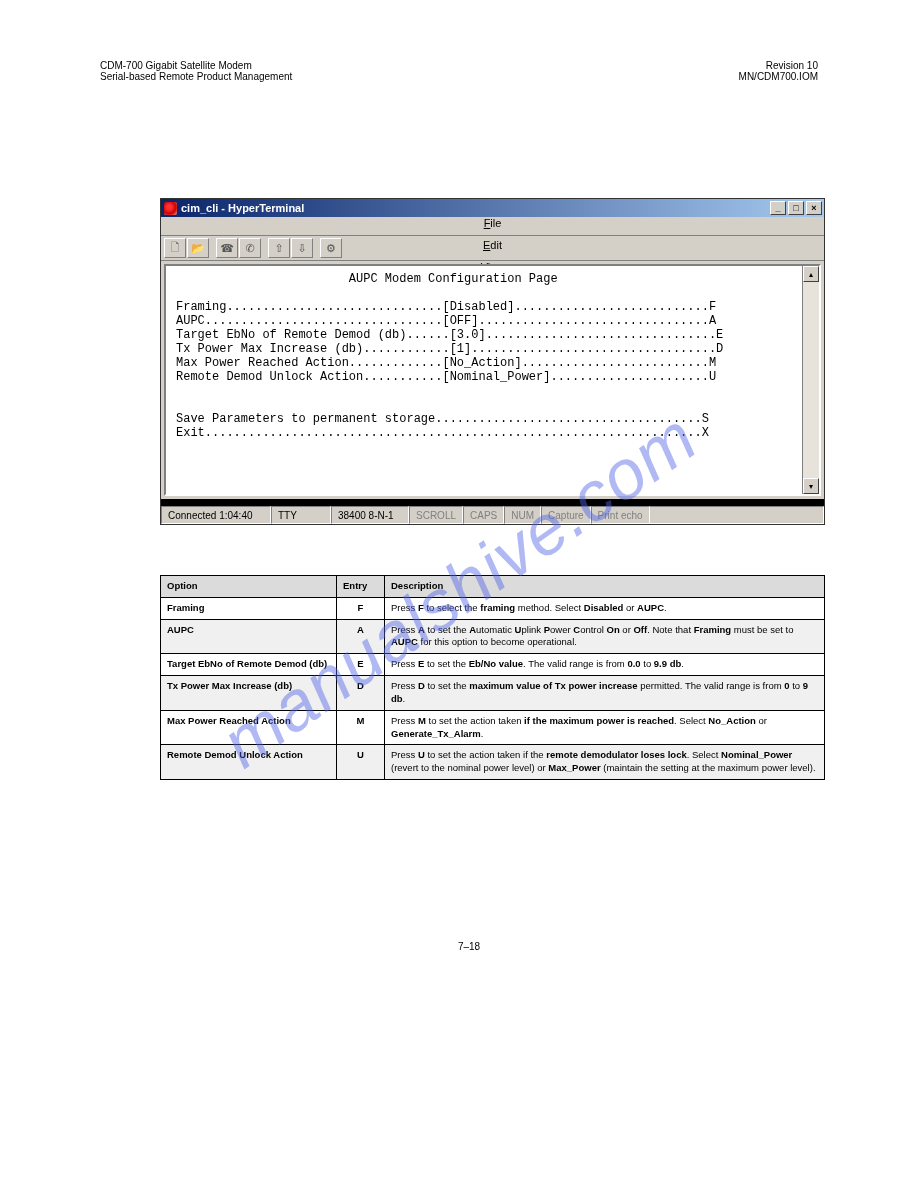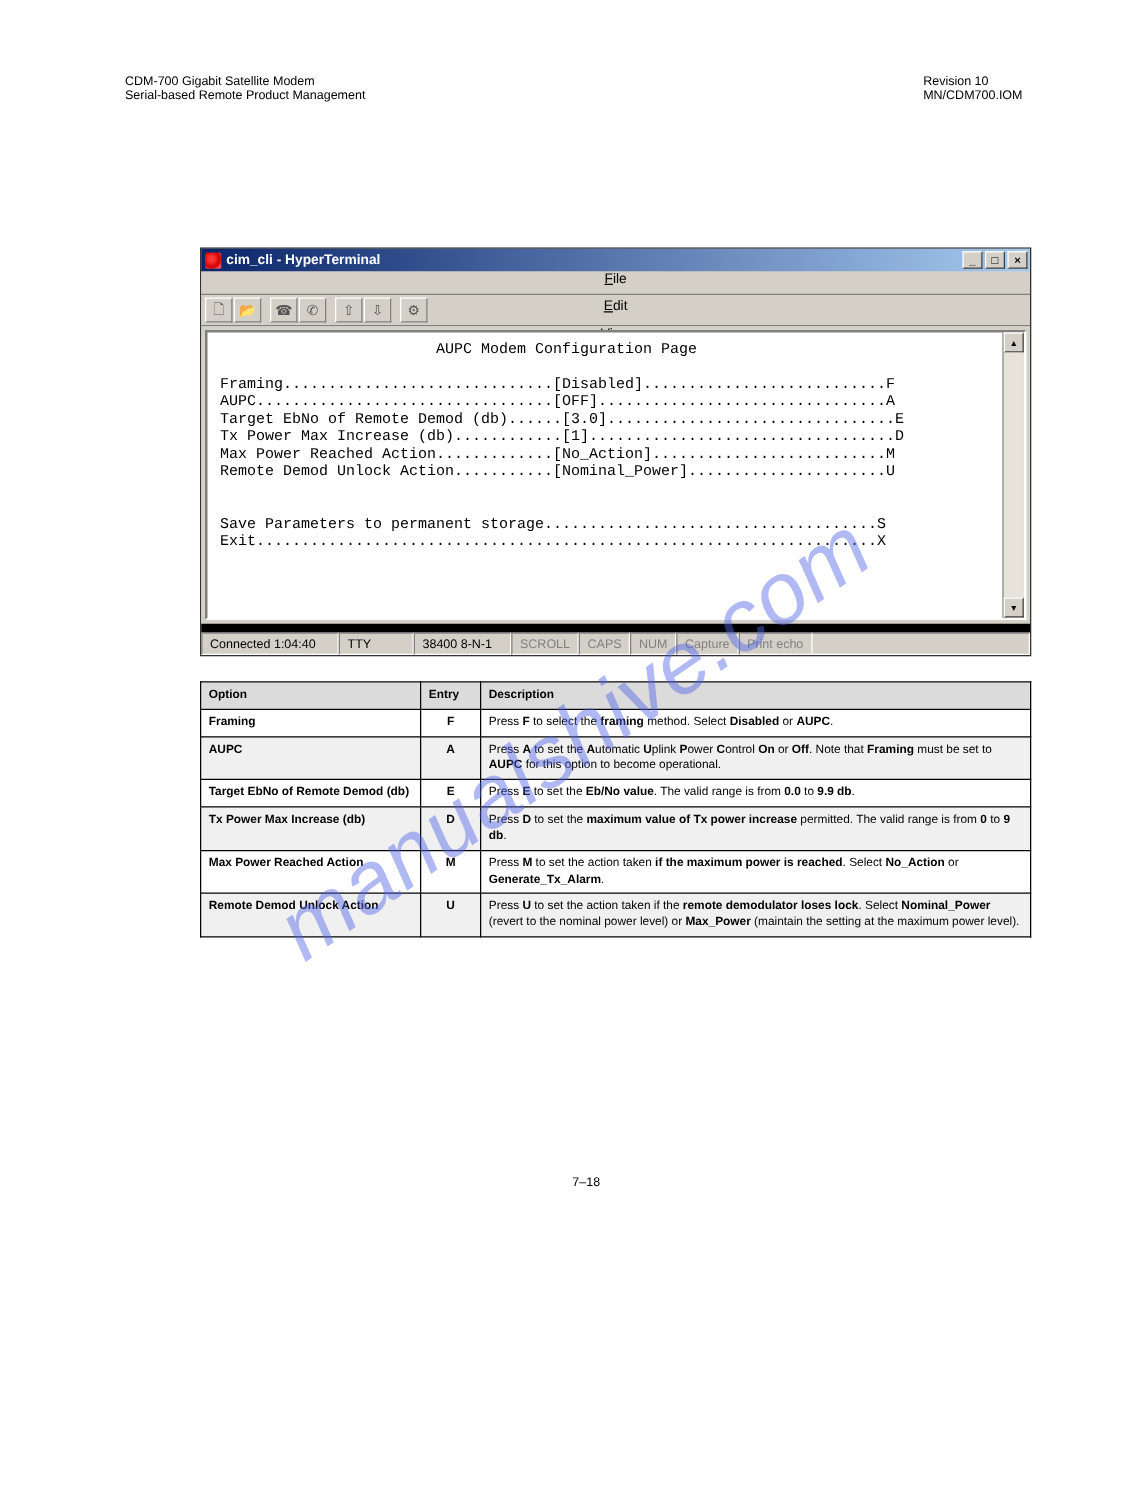--- a/index.html
+++ b/index.html
@@ -186,21 +186,21 @@
     box-sizing: border-box;
     white-space: nowrap;
     color: #000;
   }
   .status-cell.dim { color: #808080; }
 
   
   .param-table {
     width: 665px;
     border-collapse: collapse;
-    margin-top: 20px;
+    margin-top: 50px;
     table-layout: fixed;
   }
   .param-table col.c1 { width: 176px; }
   .param-table col.c2 { width: 48px; }
   .param-table col.c3 { width: auto; }
   .param-table th, .param-table td {
     border: 1px solid #000;
     padding: 4px 6px;
     vertical-align: top;
     font-size: 9.5px;
@@ -261,21 +261,21 @@
 </head>
 <body>
 
 <div class="page">
 
   <div class="page-header">
     <div>
       <div>CDM-700 Gigabit Satellite Modem</div>
       <div>Serial-based Remote Product Management</div>
     </div>
-    <div style="">
+    <div style="text-align:right">
       <div>Revision 10</div>
       <div>MN/CDM700.IOM</div>
     </div>
   </div>
 
   <div class="content-col">
 
     <div class="win">
 
       <div class="titlebar">

